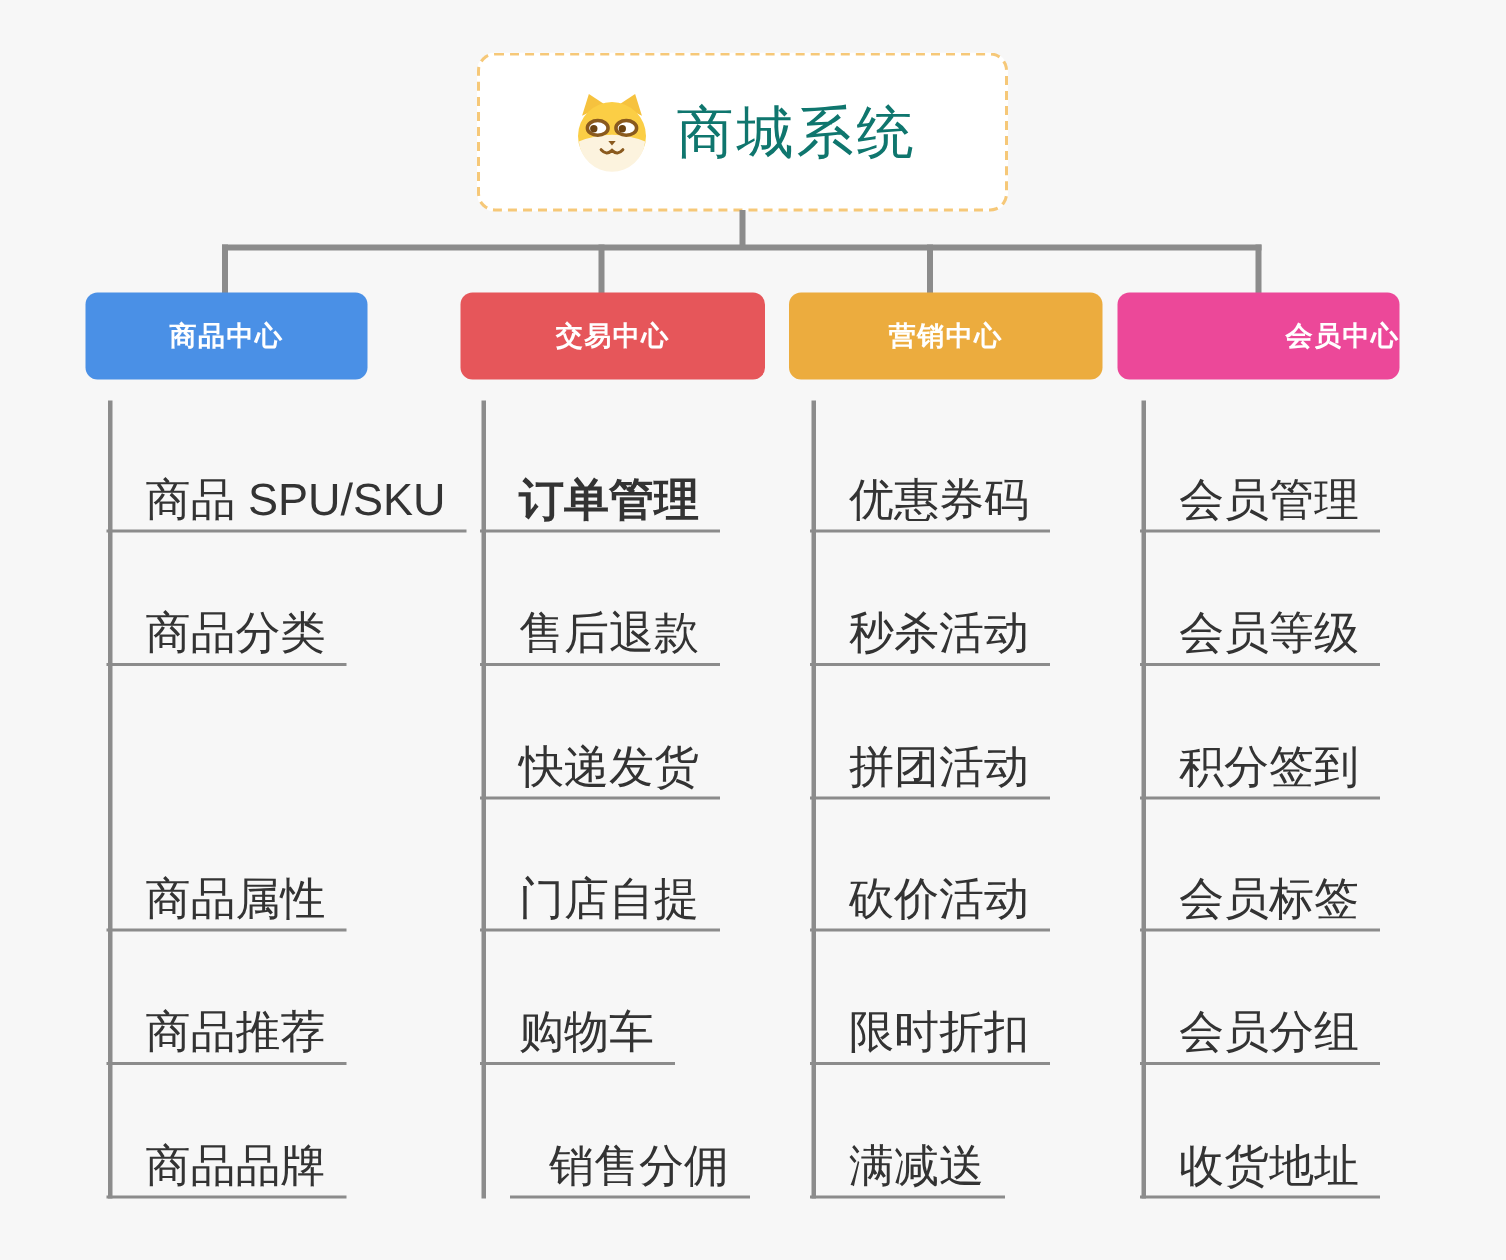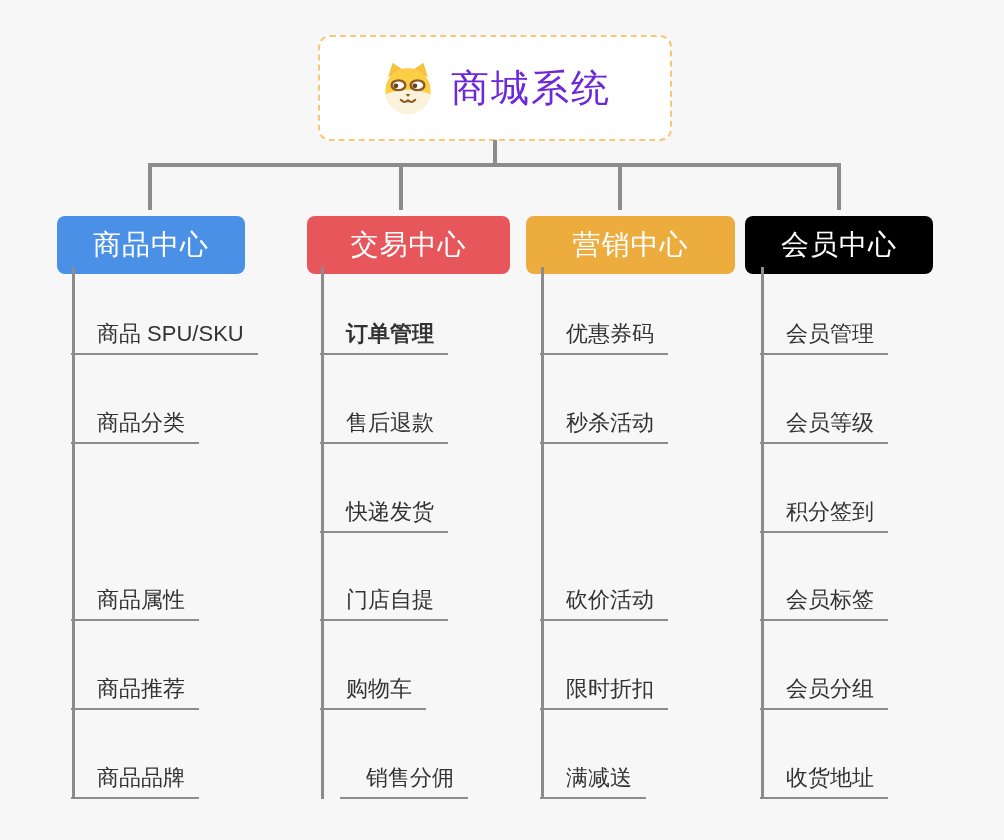--- a/index.html
+++ b/index.html
@@ -43,47 +43,48 @@
     color: #F2A83C;
   }
   .doge {
     width: 58px;
     height: 54px;
     flex: 0 0 auto;
   }
   
   .branch-box {
     position: absolute;
-    top: 216px;
+    top: 195px;
     height: 58px;
     border-radius: 8px;
     color: #FFFFFF;
-    font-size: 28px;
+    font-size: 18px;
     letter-spacing: 1px;
     text-align: center;
     line-height: 58px;
     cursor: default;
+    font-weight: bold;
   }
   .branch-1 { left: 57px;  width: 188px; }
   .branch-2 { left: 307px; width: 203px; }
   .branch-3 { left: 526px; width: 209px; }
   .branch-4 { left: 745px; width: 188px; }
   
   .spine {
     position: absolute;
     top: 267px;
     width: 3px;
     height: 532px;
     background: #8C8C8C;
   }
   
   .leaf {
     position: absolute;
     white-space: nowrap;
-    font-size: 22px;
+    font-size: 30px;
     color: #333333;
     line-height: 30px;
     padding: 0 14px 4px 26px;
     border-bottom: 2px solid #8C8C8C;
   }
 </style>
 </head>
 <body>
 
 <div class="canvas">
@@ -94,34 +95,34 @@
       <polygon points="54,17 49,1 37,9" fill="#F6C23E"></polygon>
       <circle cx="32" cy="32" r="25" fill="#FBCE45"></circle>
       <path d="M7.6,36 A24.5,24.5 0 0 0 56.4,36 Q32,26 7.6,36 Z" fill="#FCF3DE"></path>
       <ellipse cx="21.5" cy="26" rx="7.6" ry="5.4" fill="#FFFFFF" stroke="#8A5A1E" stroke-width="2.6"></ellipse>
       <ellipse cx="42.5" cy="26" rx="7.6" ry="5.4" fill="#FFFFFF" stroke="#8A5A1E" stroke-width="2.6"></ellipse>
       <circle cx="18.6" cy="26.6" r="2.7" fill="#6B4312"></circle>
       <circle cx="39.6" cy="26.6" r="2.7" fill="#6B4312"></circle>
       <path d="M29.3,35.6 h5.4 l-2.7,3.4 Z" fill="#8A5A1E"></path>
       <path d="M24,42 Q28,46.5 32,42.5 Q36,46.5 40,42" stroke="#8A5A1E" stroke-width="2.2" fill="none" stroke-linecap="round"></path>
     </svg>
-    <span class="root-title" style="color: #6d28d9;">商城系统</span>
+    <span class="root-title" style="color: #0f766e;">商城系统</span>
   </div>
 
   <div class="line" style="left:493px; top:140px; width:4px; height:24px;"></div>
   <div class="line" style="left:148px; top:163px; width:693px; height:4px;"></div>
   <div class="line" style="left:148px; top:163px; width:4px; height:47px;"></div>
   <div class="line" style="left:399px; top:163px; width:4px; height:47px;"></div>
   <div class="line" style="left:618px; top:163px; width:4px; height:47px;"></div>
   <div class="line" style="left:837px; top:163px; width:4px; height:47px;"></div>
 
   <div class="branch-box branch-1" style="background-color: rgb(74, 144, 230);">商品中心</div>
   <div class="branch-box branch-2" style="background-color: rgb(230, 86, 90);">交易中心</div>
   <div class="branch-box branch-3" style="background-color: rgb(236, 172, 62);">营销中心</div>
-  <div class="branch-box branch-4" style="background-color: #000000;">会员中心</div>
+  <div class="branch-box branch-4" style="background-color: #ec4899; text-align: right;">会员中心</div>
 
   <div class="spine" style="left:72px;"></div>
   <div class="spine" style="left:321px;"></div>
   <div class="spine" style="left:541px;"></div>
   <div class="spine" style="left:761px;"></div>
 
   <div class="leaf" style="left:71px; top:319px;">商品 SPU/SKU</div>
   <div class="leaf" style="left:71px; top:408px;">商品分类</div>
   <div class="leaf" style="left:71px; top:585px;">商品属性</div>
   <div class="leaf" style="left:71px; top:674px;">商品推荐</div>
@@ -129,20 +130,21 @@
 
   <div class="leaf" style="left:320px; top:319px;font-weight:bold;">订单管理</div>
   <div class="leaf" style="left:320px; top:408px;">售后退款</div>
   <div class="leaf" style="left:320px; top:497px;">快递发货</div>
   <div class="leaf" style="left:320px; top:585px;">门店自提</div>
   <div class="leaf" style="left:320px; top:674px;">购物车</div>
   <div class="leaf" style="left:340px; top:763px;">销售分佣</div>
 
   <div class="leaf" style="left:540px; top:319px;">优惠券码</div>
   <div class="leaf" style="left:540px; top:408px;">秒杀活动</div>
+  <div class="leaf" style="left:540px; top:497px;">拼团活动</div>
   <div class="leaf" style="left:540px; top:585px;">砍价活动</div>
   <div class="leaf" style="left:540px; top:674px;">限时折扣</div>
   <div class="leaf" style="left:540px; top:763px;">满减送</div>
 
   <div class="leaf" style="left:760px; top:319px;">会员管理</div>
   <div class="leaf" style="left:760px; top:408px;">会员等级</div>
   <div class="leaf" style="left:760px; top:497px;">积分签到</div>
   <div class="leaf" style="left:760px; top:585px;">会员标签</div>
   <div class="leaf" style="left:760px; top:674px;">会员分组</div>
   <div class="leaf" style="left:760px; top:763px;">收货地址</div>

